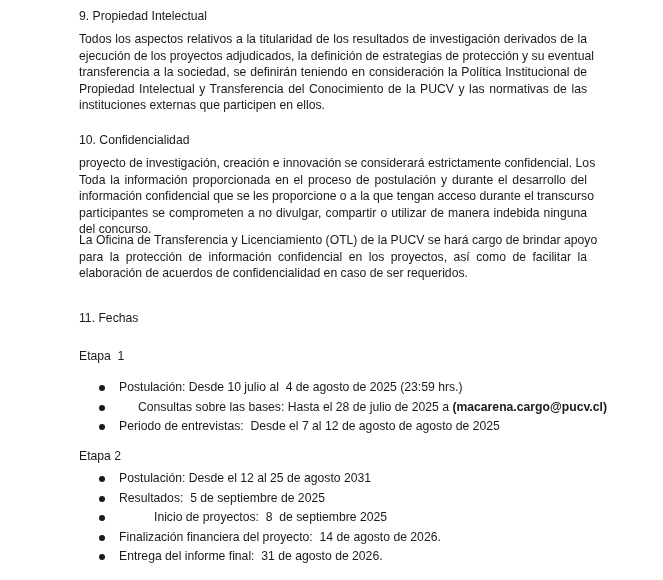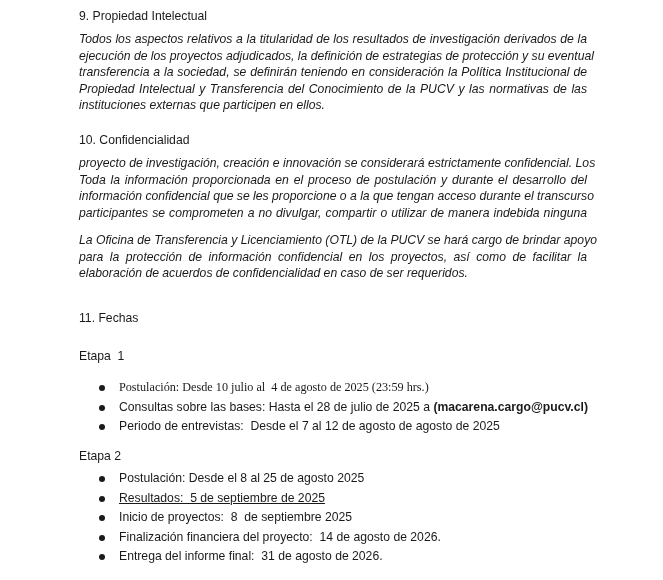--- a/index.html
+++ b/index.html
@@ -8,21 +8,21 @@
     font-family: "Liberation Sans", "DejaVu Sans", sans-serif;
     color: #1a1a1a;
     font-size: 12.2px;
   }
   .page { position: absolute; left: 79px; top: 0; width: 508px; }
   .heading { font-weight: normal; position: absolute; left: 0; white-space: nowrap; }
   .para {
     position: absolute; left: 0; width: 508px;
     line-height: 16.6px; text-align: justify; text-align-last: left;
   }
-  .line { display: block; text-align: justify; text-align-last: justify; white-space: nowrap; font-style: italic; }
+  .line { display: block; text-align: justify; text-align-last: justify; white-space: nowrap; }
   .line.last { text-align-last: left; }
   .bullets { position: absolute; left: 0; margin: 0; padding: 0; list-style: none; }
   .bullets li { position: relative; padding-left: 40px; white-space: nowrap; height: 19.6px; line-height: 19.6px; }
   .bullet-dot {
     position: absolute; left: 20px; top: 7px; width: 6px; height: 6px;
     background: #1a1a1a; border-radius: 50%;
   }
   .bold { font-weight: bold; }
 </style>
 </head>
@@ -38,58 +38,59 @@
     <span class="line">Propiedad Intelectual y Transferencia del Conocimiento de la PUCV y las normativas de las</span>
     <span class="line last">instituciones externas que participen en ellos.</span>
   </div>
 
   <div class="heading" style="top:133px;">10. Confidencialidad</div>
   <div class="para" style="top:155px;">
     <span class="line">proyecto de investigación, creación e innovación se considerará estrictamente confidencial. Los</span>
     <span class="line">Toda la información proporcionada en el proceso de postulación y durante el desarrollo del</span>
     <span class="line">información confidencial que se les proporcione o a la que tengan acceso durante el transcurso</span>
     <span class="line">participantes se comprometen a no divulgar, compartir o utilizar de manera indebida ninguna</span>
+    <span class="line last">del concurso.</span>
   </div>
   <div class="para" style="top:232px;">
     <span class="line">La Oficina de Transferencia y Licenciamiento (OTL) de la PUCV se hará cargo de brindar apoyo</span>
     <span class="line">para la protección de información confidencial en los proyectos, así como de facilitar la</span>
     <span class="line last">elaboración de acuerdos de confidencialidad en caso de ser requeridos.</span>
   </div>
 
   <div class="heading" style="top:311px;text-align:right;">11. Fechas</div>
 
   <div class="heading" style="top:349px; white-space:pre;">Etapa  1</div>
   <ul class="bullets" style="top:378px;">
     <li>
       <span class="bullet-dot"></span>
-      <span style="white-space:pre;font-family:Liberation Serif, serif;">Postulación: Desde 10 julio al  4 de agosto de 2025 (23:59 hrs.)</span>
+      <span style="white-space:pre;">Postulación: Desde 10 julio al  4 de agosto de 2025 (23:59 hrs.)</span>
     </li>
     <li>
       <span class="bullet-dot"></span>
-      <span style="white-space:pre;">Consultas sobre las bases: Hasta el 28 de julio de 2025 a </span><span class="bold">(macarena.cargo@pucv.cl)</span>
+      <span style="white-space:pre;margin-left:19px;">Consultas sobre las bases: Hasta el 28 de julio de 2025 a </span><span class="bold">(macarena.cargo@pucv.cl)</span>
     </li>
     <li>
       <span class="bullet-dot"></span>
       <span style="white-space:pre;">Periodo de entrevistas:  Desde el 7 al 12 de agosto de agosto de 2025</span>
     </li>
   </ul>
 
   <div class="heading" style="top:449px;">Etapa 2</div>
   <ul class="bullets" style="top:469px;">
     <li>
       <span class="bullet-dot"></span>
-      <span style="white-space:pre;">Postulación: Desde el 8 al 25 de agosto 2025</span>
+      <span style="white-space:pre;">Postulación: Desde el 12 al 25 de agosto 2031</span>
     </li>
     <li>
       <span class="bullet-dot"></span>
-      <span style="white-space:pre;text-decoration:underline;">Resultados:  5 de septiembre de 2025</span>
+      <span style="white-space:pre;">Resultados:  5 de septiembre de 2025</span>
     </li>
     <li>
       <span class="bullet-dot"></span>
-      <span style="white-space:pre;">Inicio de proyectos:  8  de septiembre 2025</span>
+      <span style="white-space:pre;margin-left:35px;">Inicio de proyectos:  8  de septiembre 2025</span>
     </li>
     <li>
       <span class="bullet-dot"></span>
       <span style="white-space:pre;">Finalización financiera del proyecto:  14 de agosto de 2026.</span>
     </li>
     <li>
       <span class="bullet-dot"></span>
       <span style="white-space:pre;">Entrega del informe final:  31 de agosto de 2026.</span>
     </li>
   </ul>

